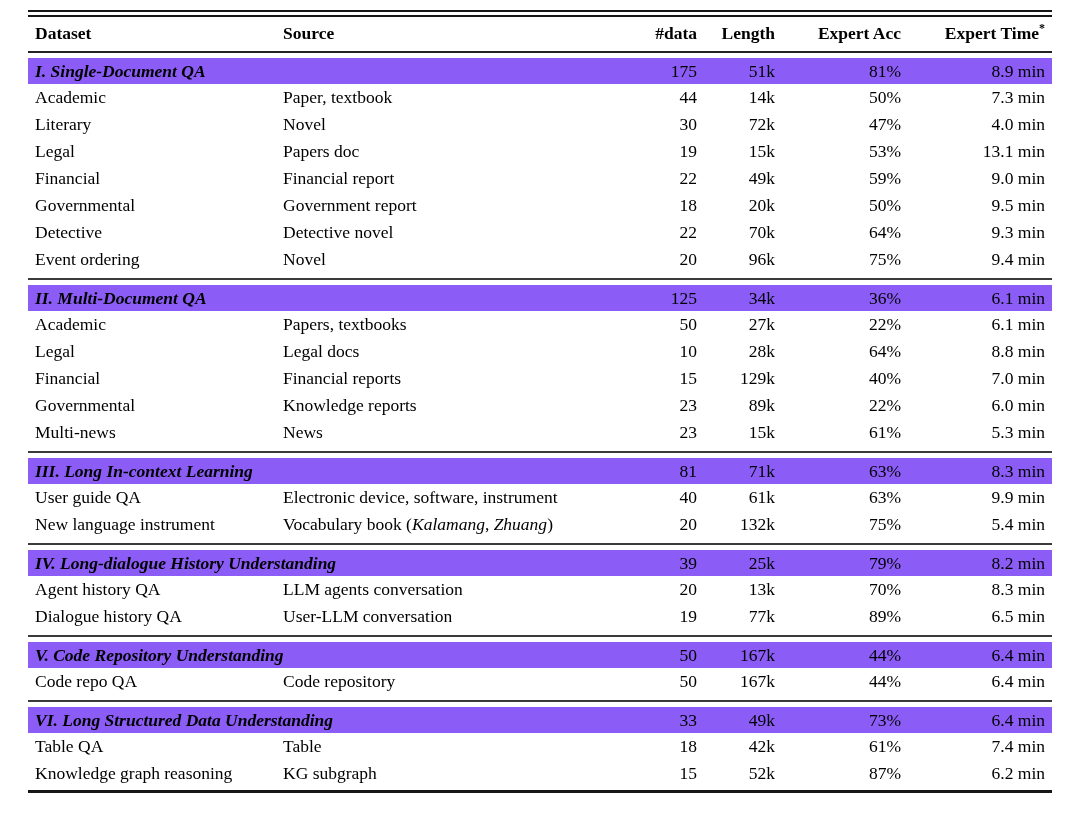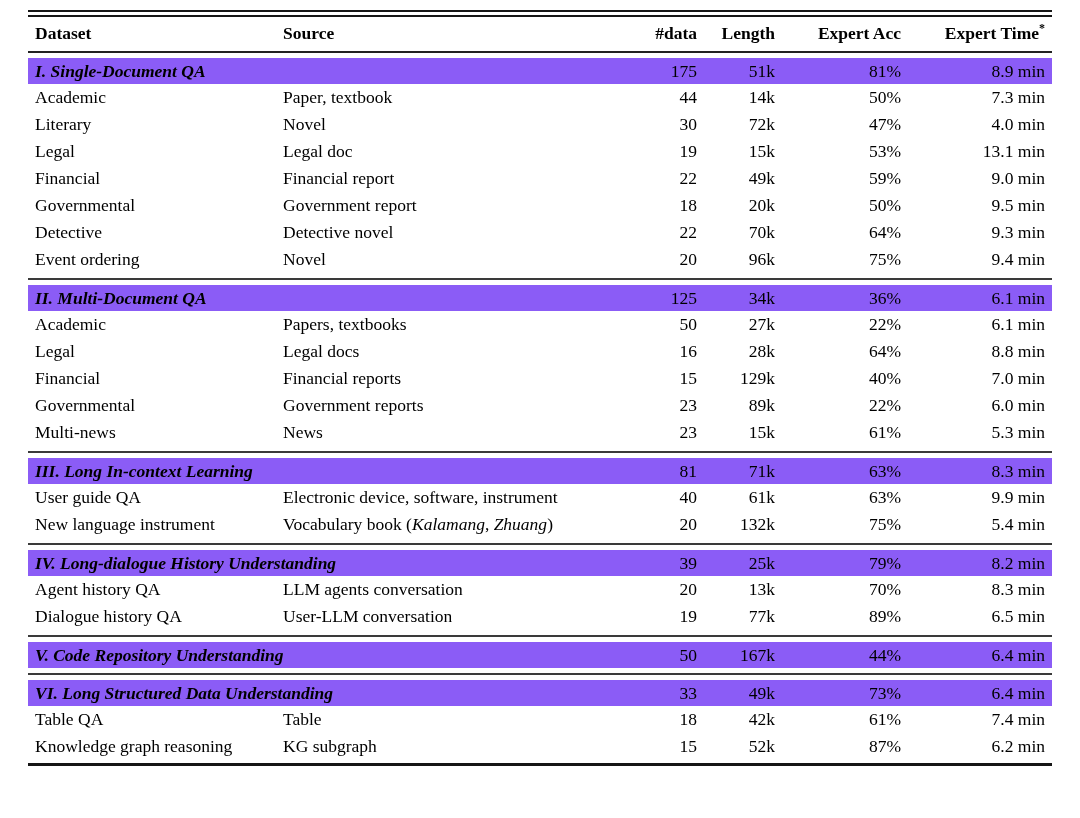--- a/index.html
+++ b/index.html
@@ -117,21 +117,21 @@
         <tr>
           <td class="first">Literary</td>
           <td>Novel</td>
           <td class="num">30</td>
           <td class="num">72k</td>
           <td class="num">47%</td>
           <td class="num last">4.0 min</td>
         </tr>
         <tr>
           <td class="first">Legal</td>
-          <td>Legal doc</td>
+          <td>Papers doc</td>
           <td class="num">19</td>
           <td class="num">15k</td>
           <td class="num">53%</td>
           <td class="num last">13.1 min</td>
         </tr>
         <tr>
           <td class="first">Financial</td>
           <td>Financial report</td>
           <td class="num">22</td>
           <td class="num">49k</td>
@@ -179,36 +179,36 @@
           <td class="first">Academic</td>
           <td>Papers, textbooks</td>
           <td class="num">50</td>
           <td class="num">27k</td>
           <td class="num">22%</td>
           <td class="num last">6.1 min</td>
         </tr>
         <tr>
           <td class="first">Legal</td>
           <td>Legal docs</td>
-          <td class="num">16</td>
+          <td class="num">10</td>
           <td class="num">28k</td>
           <td class="num">64%</td>
           <td class="num last">8.8 min</td>
         </tr>
         <tr>
           <td class="first">Financial</td>
           <td>Financial reports</td>
           <td class="num">15</td>
           <td class="num">129k</td>
           <td class="num">40%</td>
           <td class="num last">7.0 min</td>
         </tr>
         <tr>
           <td class="first">Governmental</td>
-          <td>Government reports</td>
+          <td>Knowledge reports</td>
           <td class="num">23</td>
           <td class="num">89k</td>
           <td class="num">22%</td>
           <td class="num last">6.0 min</td>
         </tr>
         <tr>
           <td class="first">Multi-news</td>
           <td>News</td>
           <td class="num">23</td>
           <td class="num">15k</td>
@@ -279,20 +279,28 @@
         <tr class="rule">
           <td colspan="6"></td>
         </tr>
         <tr class="section-row">
           <td colspan="2" class="section-title first">V. Code Repository Understanding</td>
           <td class="num">50</td>
           <td class="num">167k</td>
           <td class="num">44%</td>
           <td class="num last">6.4 min</td>
         </tr>
+        <tr>
+          <td class="first">Code repo QA</td>
+          <td>Code repository</td>
+          <td class="num">50</td>
+          <td class="num">167k</td>
+          <td class="num">44%</td>
+          <td class="num last">6.4 min</td>
+        </tr>
         <tr class="spacer">
           <td colspan="6"></td>
         </tr>
         <tr class="rule">
           <td colspan="6"></td>
         </tr>
         <tr class="section-row">
           <td colspan="2" class="section-title first">VI. Long Structured Data Understanding</td>
           <td class="num">33</td>
           <td class="num">49k</td>

